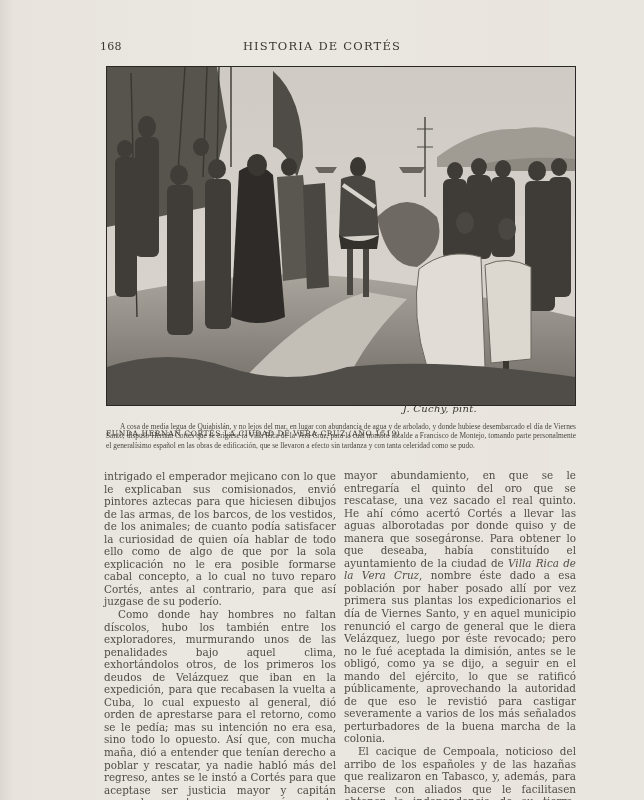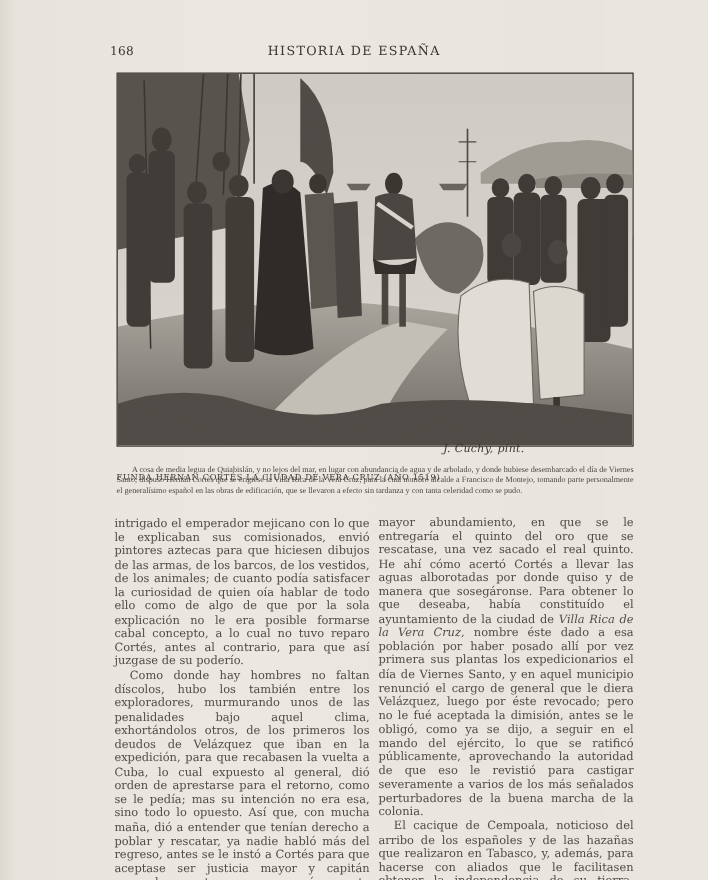--- a/index.html
+++ b/index.html
@@ -57,21 +57,21 @@
     color: #f6f4f0; text-shadow: 0 0 2px #b8b3aa, 0 0 1px #a8a39a;
     opacity: 0.9;
   }
 </style>
 </head>
 <body>
 
 <div class="page">
 
   <div class="page-number">168</div>
-  <div class="running-head">HISTORIA DE ESPAÑA</div>
+  <div class="running-head">HISTORIA DE CORTÉS</div>
 
   <div class="illustration">
     <svg width="468" height="338" viewBox="0 0 468 338" xmlns="http://www.w3.org/2000/svg">
       <defs>
         <linearGradient id="sky" x1="0" y1="0" x2="0" y2="1">
           <stop offset="0" stop-color="#cfcbc4"></stop>
           <stop offset="1" stop-color="#dcd8d1"></stop>
         </linearGradient>
         <linearGradient id="ground" x1="0" y1="0" x2="0" y2="1">
           <stop offset="0" stop-color="#a9a49c"></stop>

